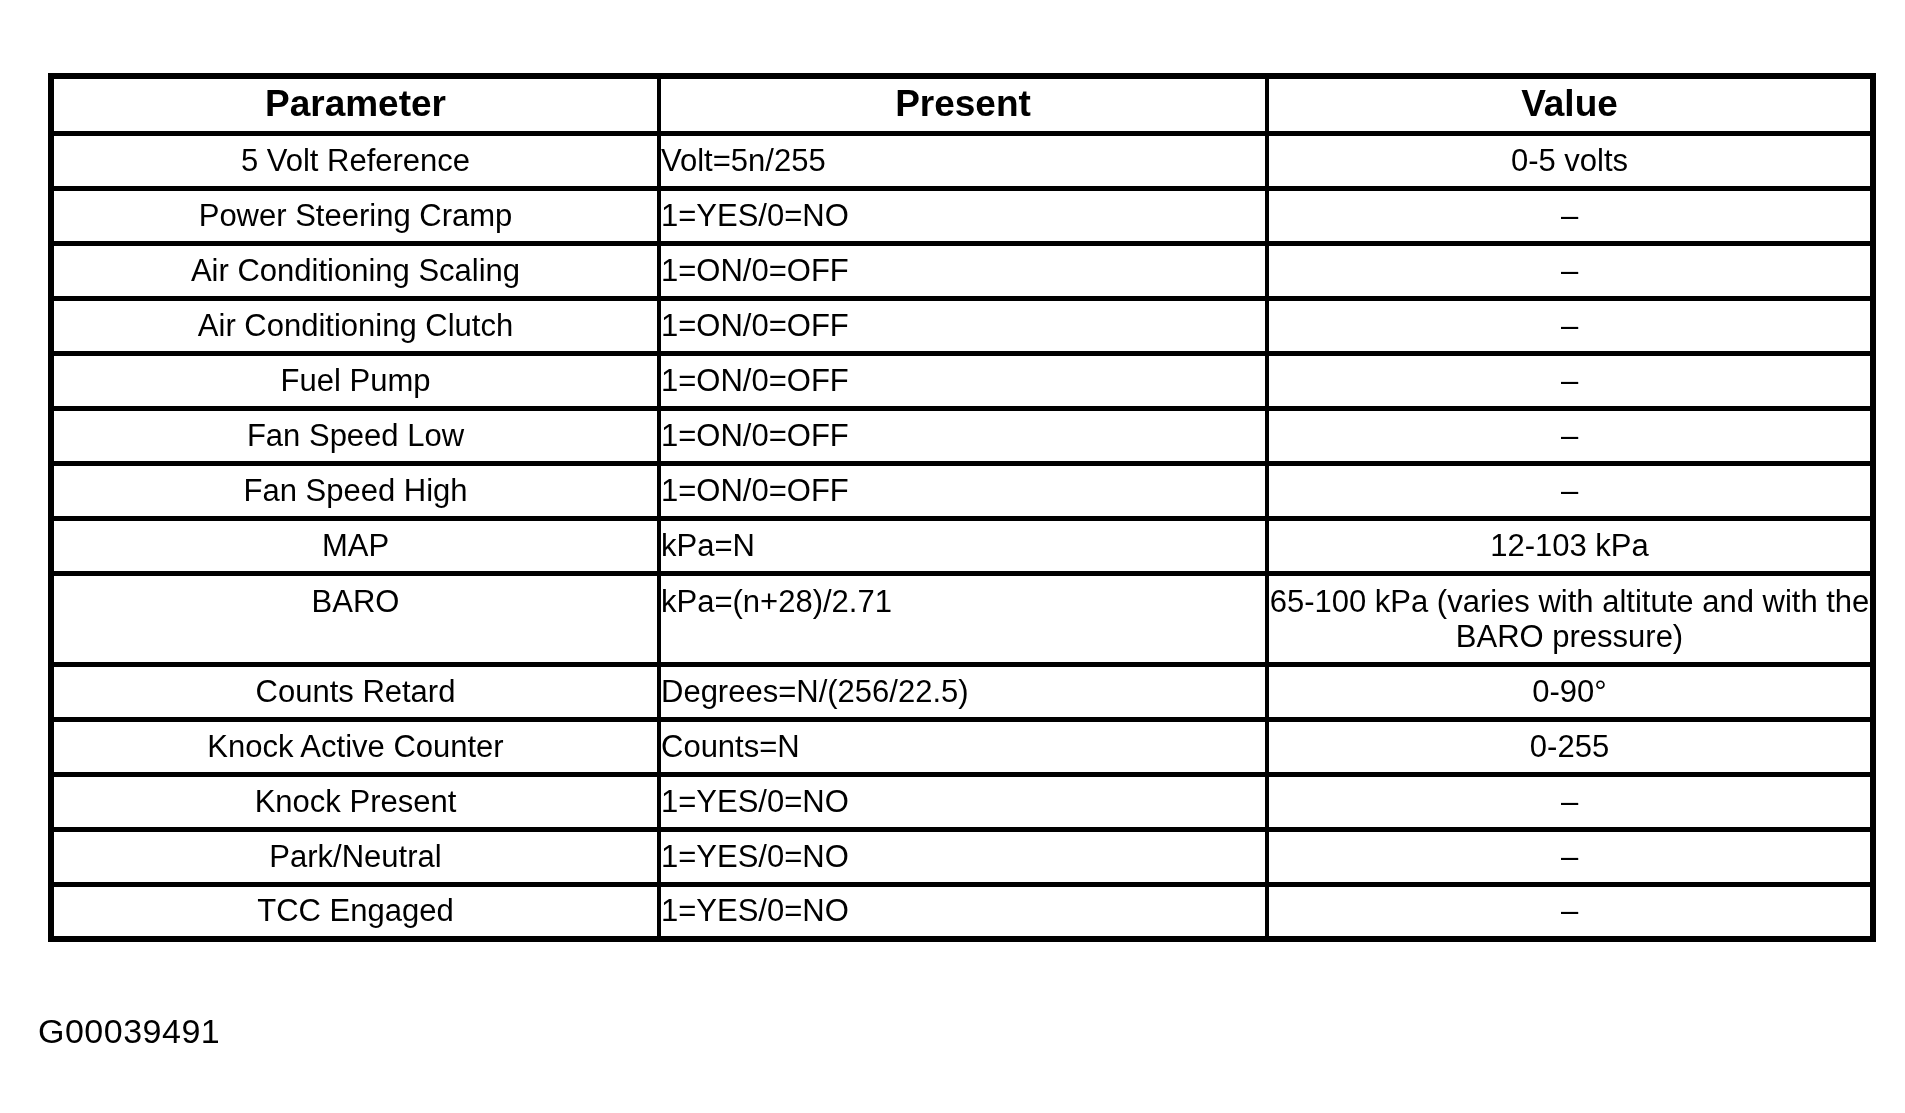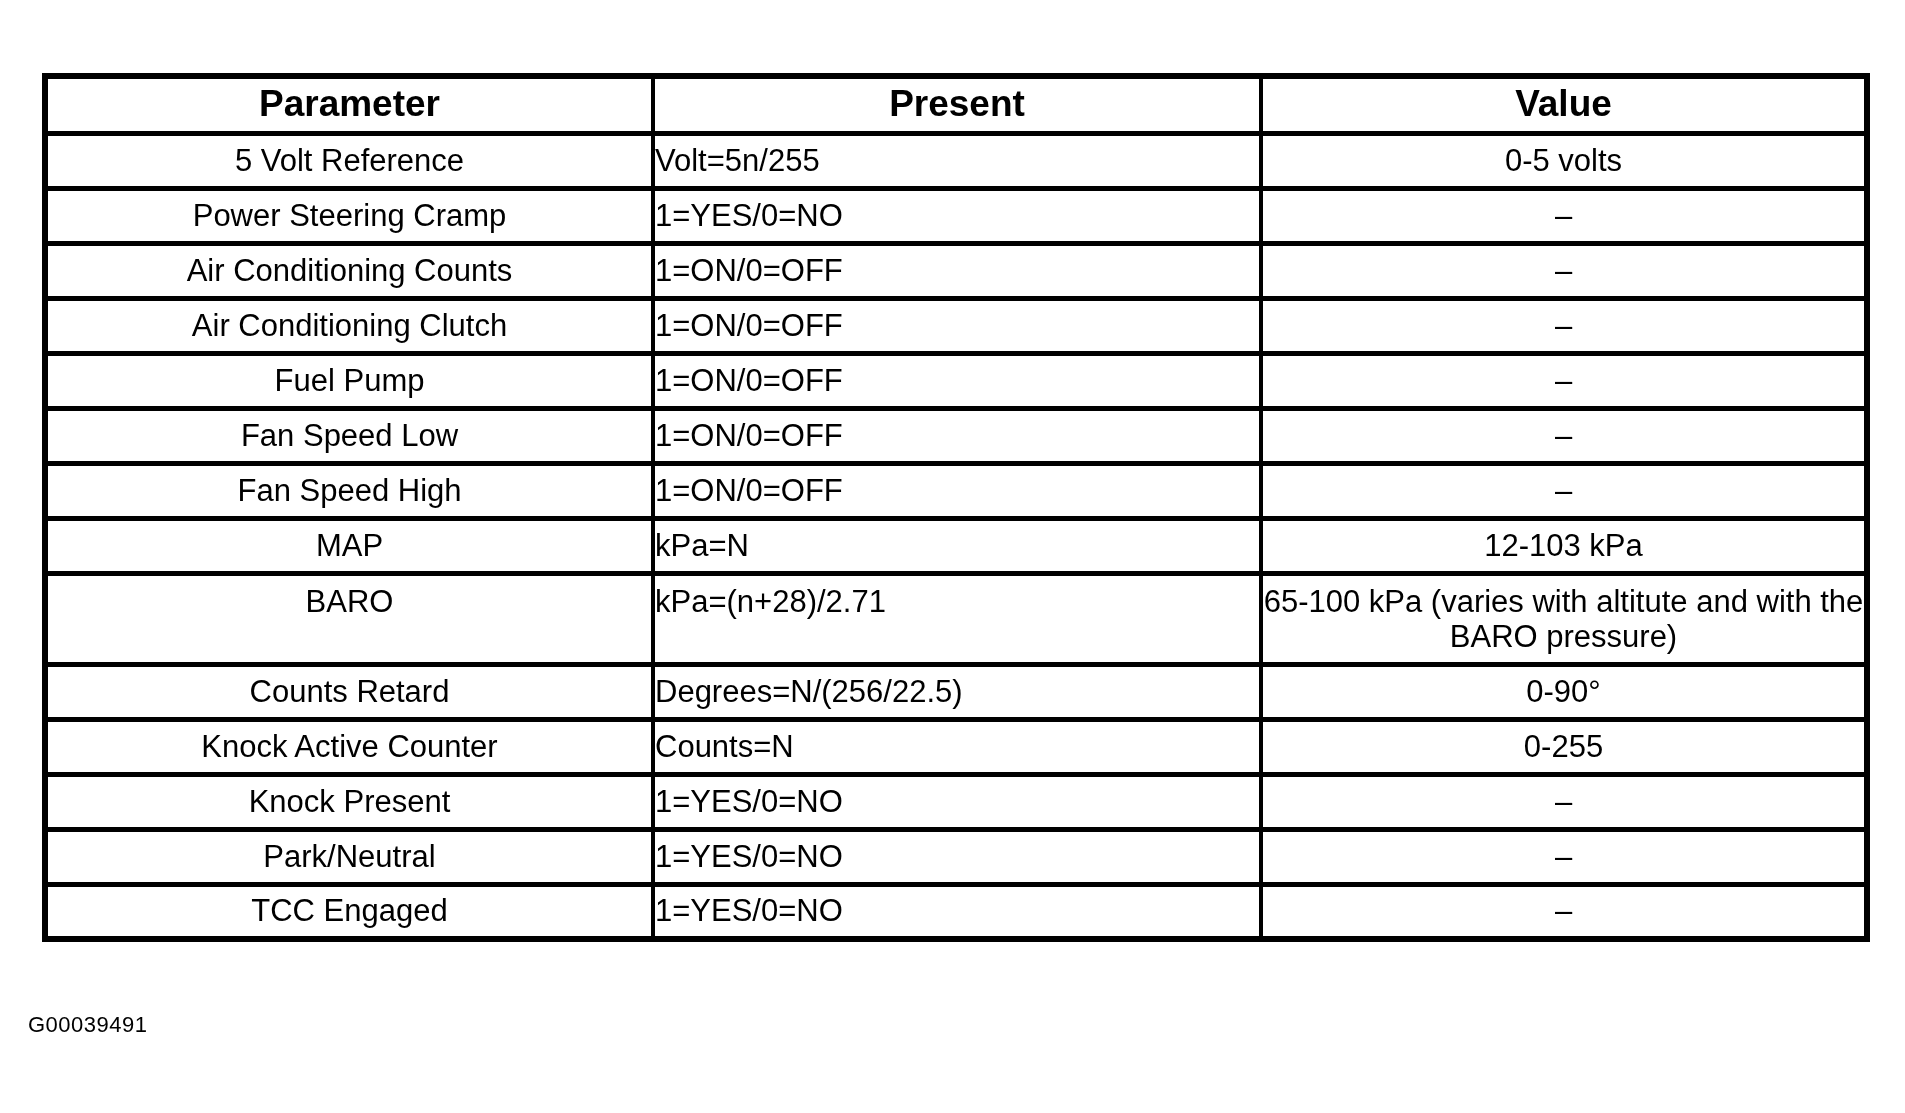--- a/index.html
+++ b/index.html
@@ -11,21 +11,21 @@
     position: relative;
     width: 1905px;
     height: 1113px;
     background: #ffffff;
     font-family: "Liberation Sans", "DejaVu Sans", sans-serif;
     color: #000000;
     overflow: hidden;
   }
   table.param-table {
     position: absolute;
-    left: 42px;
+    left: 48px;
     top: 73px;
     width: 1822px;
     border-collapse: collapse;
     table-layout: fixed;
     border: 6px solid #000000;
   }
   table.param-table col.c1 { width: 608px; }
   table.param-table col.c2 { width: 608px; }
   table.param-table col.c3 { width: 606px; }
   table.param-table th,
@@ -48,23 +48,23 @@
     font-weight: bold;
     text-align: center;
     font-size: 37px;
   }
   td.cell-parameter { text-align: center; }
   td.cell-scaling   { text-align: left; padding-left: 28px; margin-left: 21px; }
   td.cell-value     { text-align: center; padding-left: 10px; padding-right: 10px; }
   tr.tall td { vertical-align: top; padding-top: 8px; }
   .figure-id {
     position: absolute;
-    left: 28px;
+    left: 38px;
     top: 1012px;
-    font-size: 22px;
+    font-size: 34px;
     letter-spacing: 0.5px;
     color: #000000;
   }
 </style>
 </head>
 <body>
 
 <div class="page">
 
   <table class="param-table">
@@ -85,21 +85,21 @@
     <td class="cell-parameter">5 Volt Reference</td>
     <td class="cell-scaling">Volt=5n/255</td>
     <td class="cell-value">0-5 volts</td>
   </tr>
         <tr>
     <td class="cell-parameter">Power Steering Cramp</td>
     <td class="cell-scaling">1=YES/0=NO</td>
     <td class="cell-value">–</td>
   </tr>
         <tr>
-    <td class="cell-parameter">Air Conditioning Counts</td>
+    <td class="cell-parameter">Air Conditioning Scaling</td>
     <td class="cell-scaling">1=ON/0=OFF</td>
     <td class="cell-value">–</td>
   </tr>
         <tr>
     <td class="cell-parameter">Air Conditioning Clutch</td>
     <td class="cell-scaling">1=ON/0=OFF</td>
     <td class="cell-value">–</td>
   </tr>
         <tr>
     <td class="cell-parameter">Fuel Pump</td>

